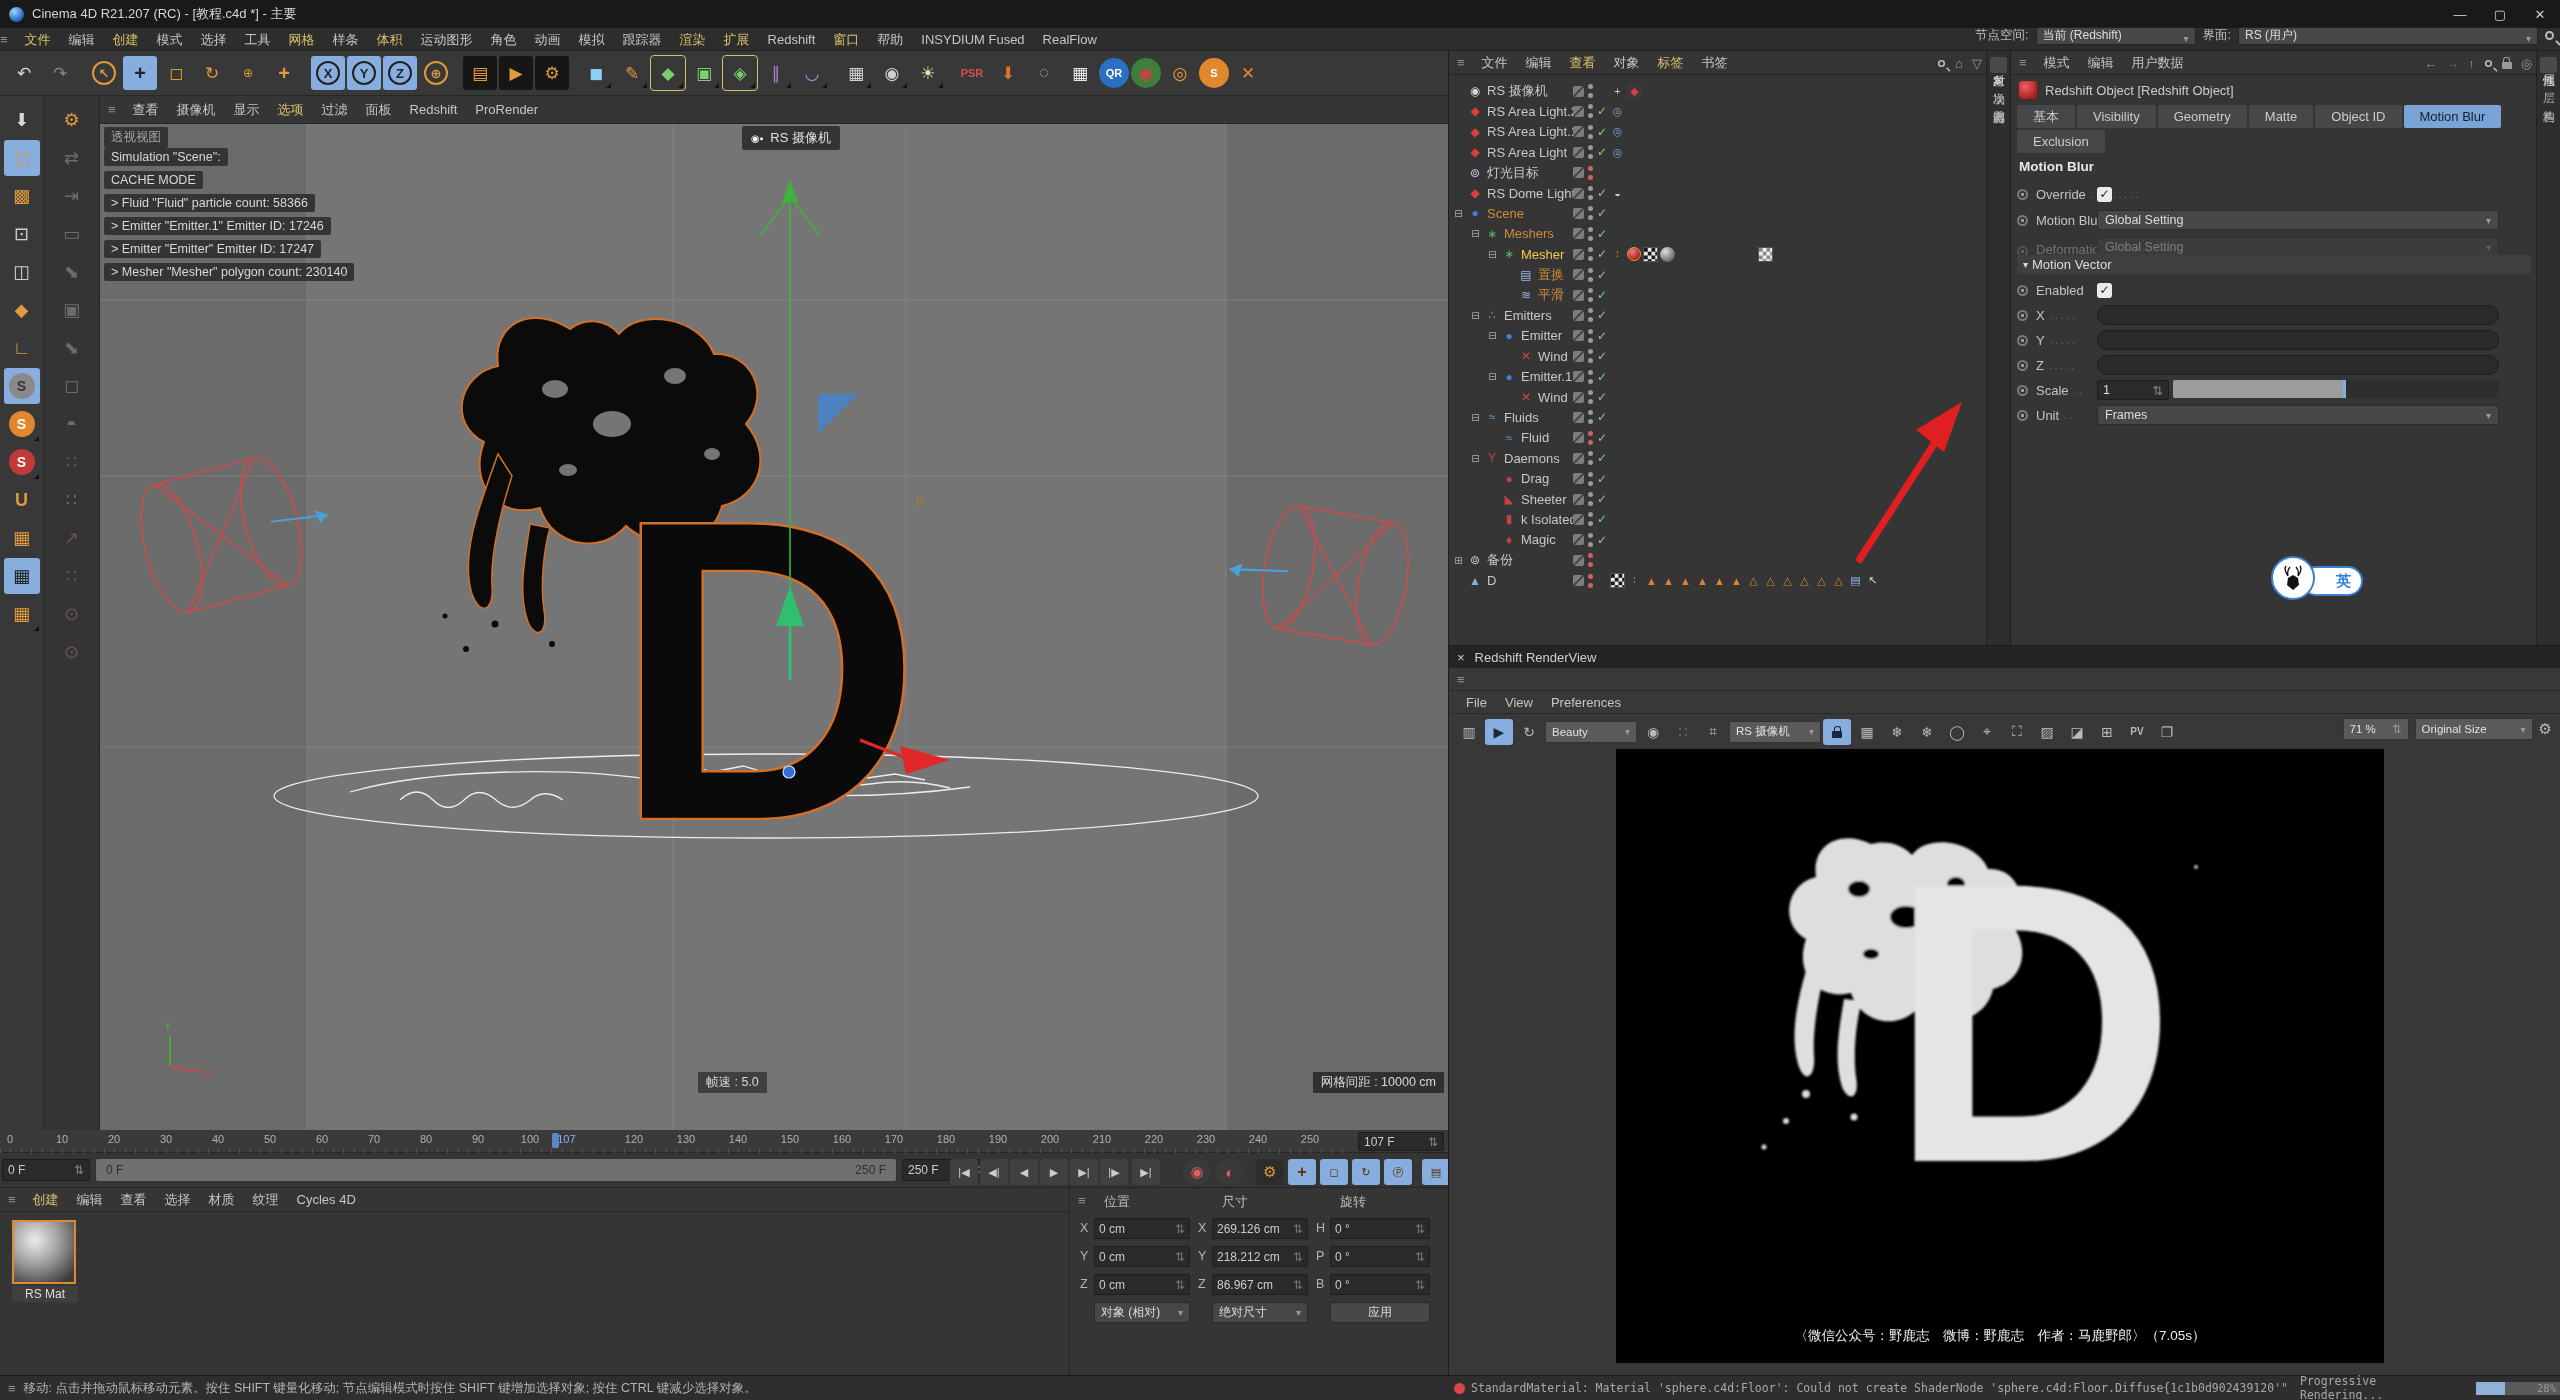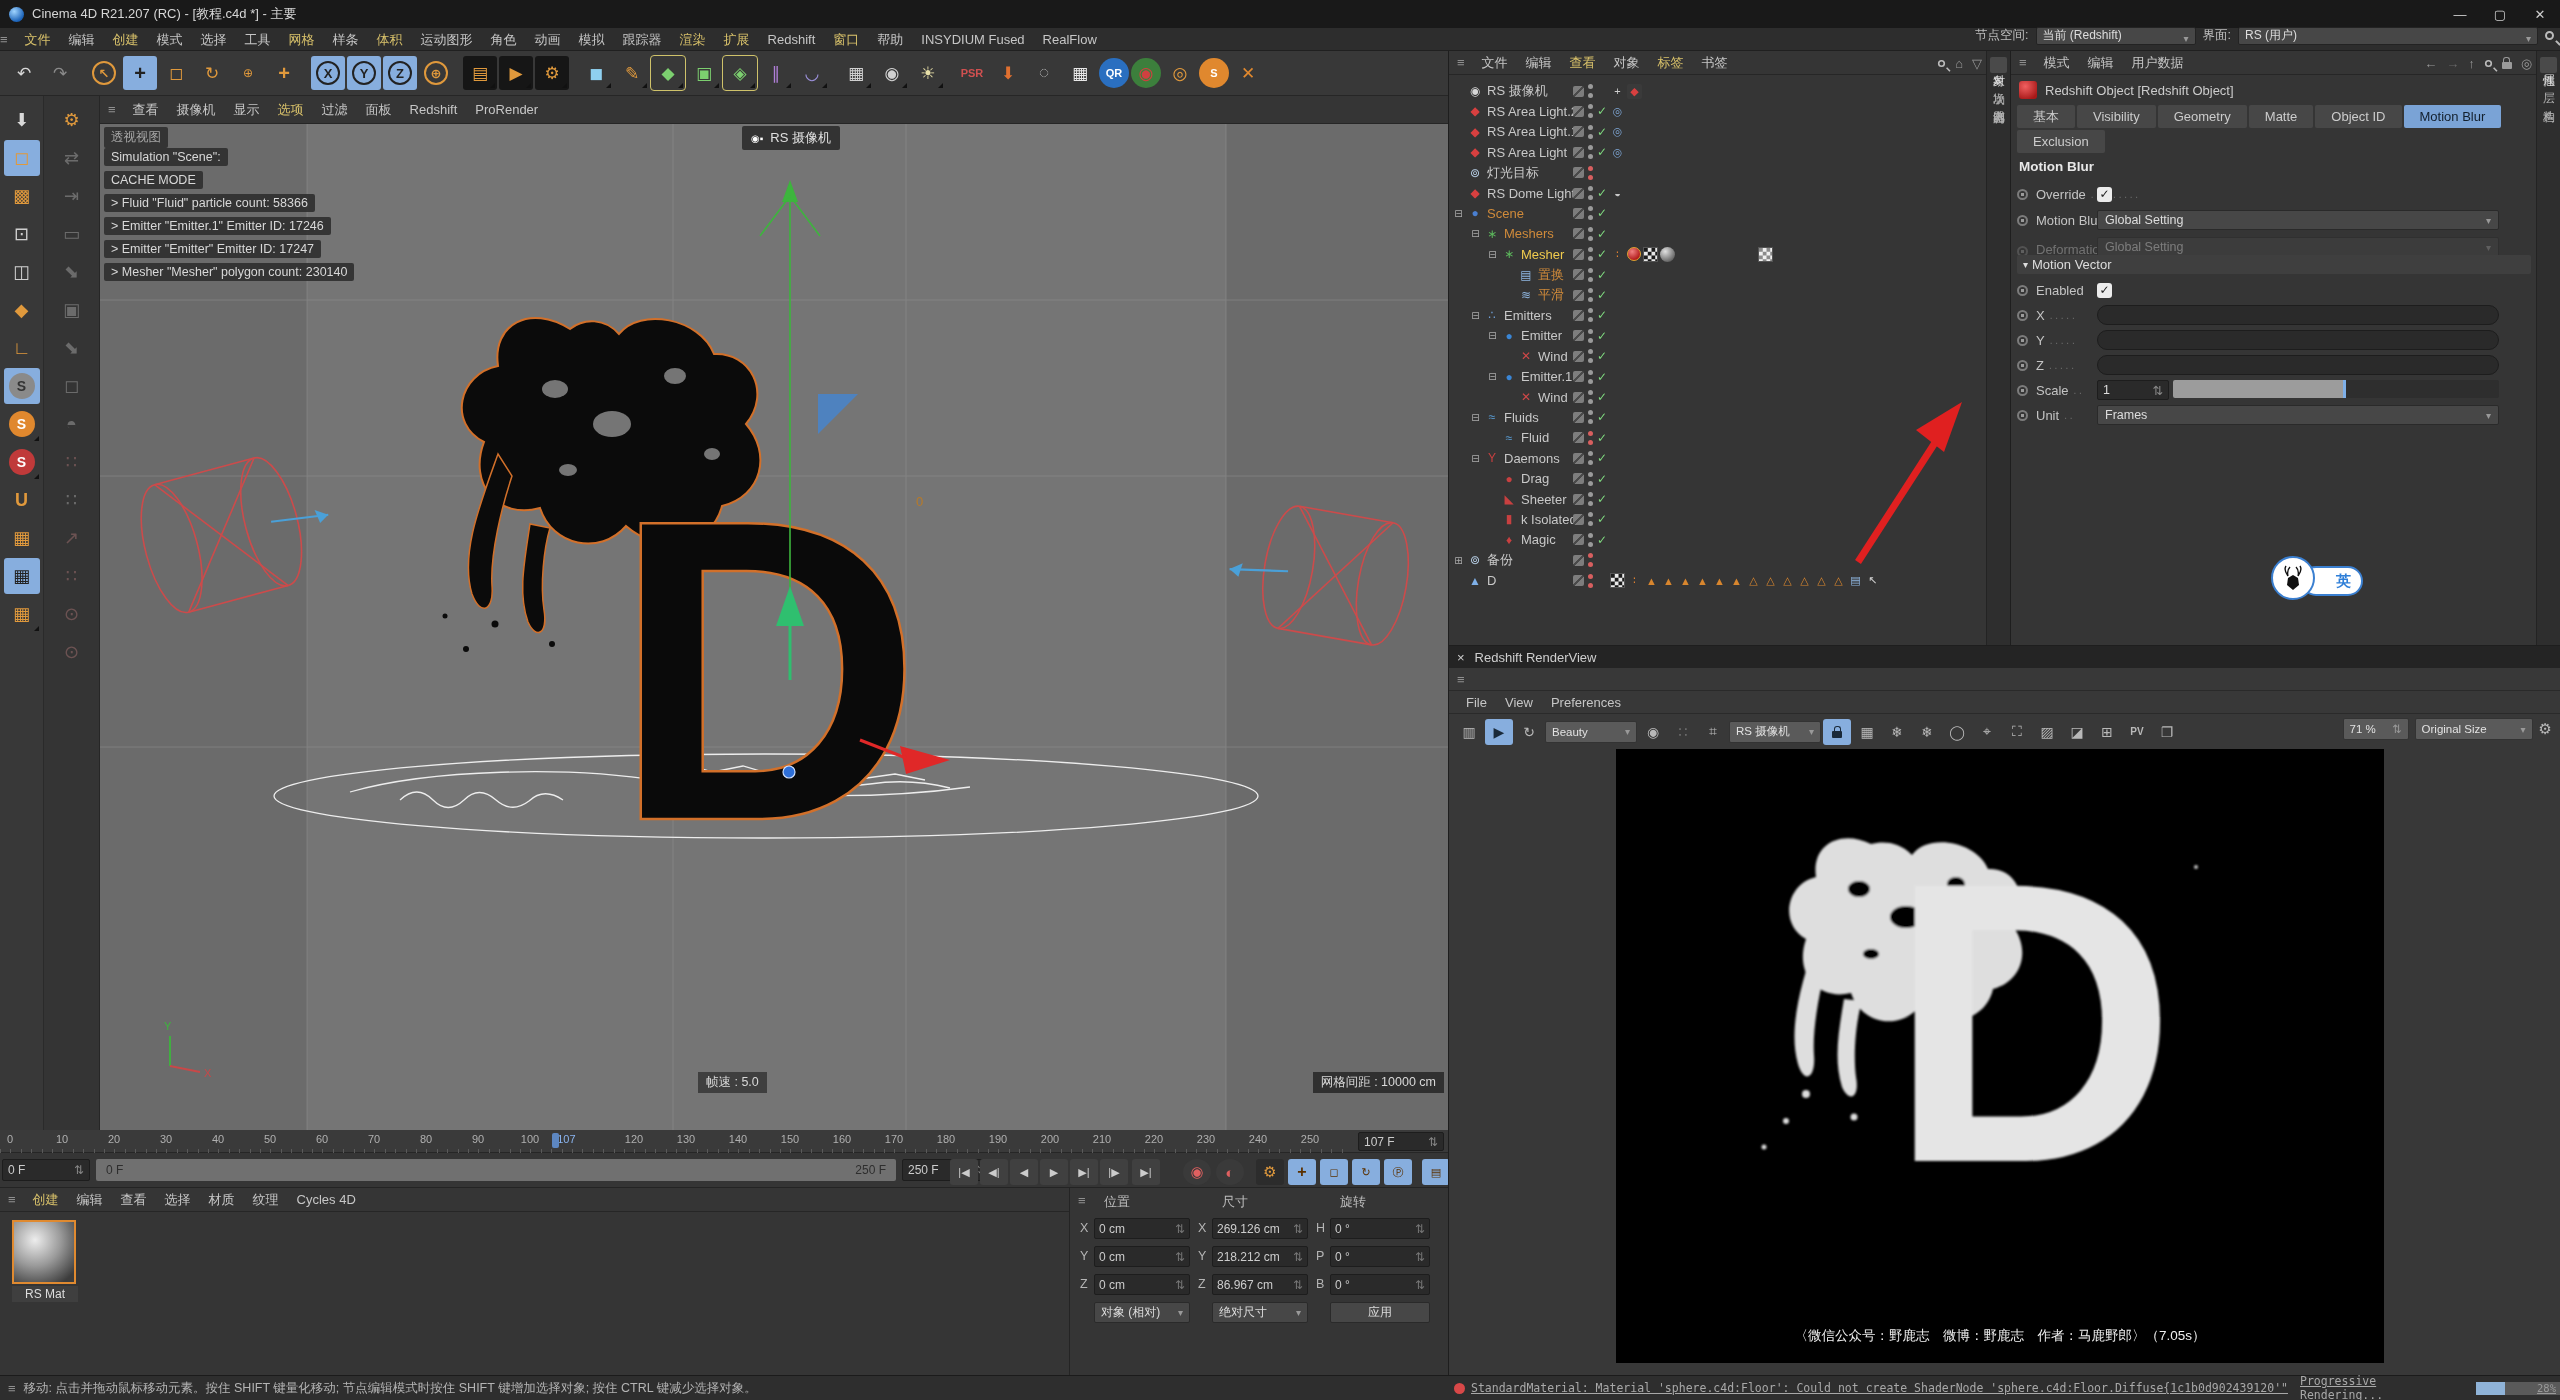--- a/index.html
+++ b/index.html
@@ -1,19 +1,19 @@
 <!DOCTYPE html>
 <html><head>
 <meta charset="utf-8">
 <style>
   html,body{margin:0;padding:0;background:#101010;}
   *{box-sizing:border-box;font-family:"Liberation Sans","DejaVu Sans",sans-serif;}
   #app{position:relative;width:2560px;height:1400px;background:#353535;overflow:hidden;color:#c8c8c8;}
   .abs{position:absolute;}
-  .mono{font-family:"DejaVu Sans Mono","Liberation Mono",monospace;text-decoration:underline;}
+  .mono{font-family:"DejaVu Sans Mono","Liberation Mono",monospace;}
 
   
   #titlebar{left:0;top:0;width:2560px;height:28px;background:#191919;display:flex;align-items:center;}
   #appicon{width:15px;height:15px;border-radius:50%;margin:0 8px 0 9px;background:radial-gradient(circle at 35% 30%,#9fd4ff,#1c63b8 70%);}
   #title{font-size:13px;color:#d6d6d6;}
   #wincontrols{position:absolute;right:0;top:0;height:28px;display:flex;}
   .winbtn{width:40px;height:28px;display:flex;align-items:center;justify-content:center;color:#cfcfcf;font-size:13px;}
   #menubar{left:0;top:28px;width:2560px;height:23px;background:#2d2d2d;display:flex;align-items:center;border-bottom:1px solid #202020;}
   .menu-item{padding:0 9px;font-size:13px;color:#c6c6c6;height:23px;line-height:23px;}
   .menu-item.accent{color:#d8c16a;}

